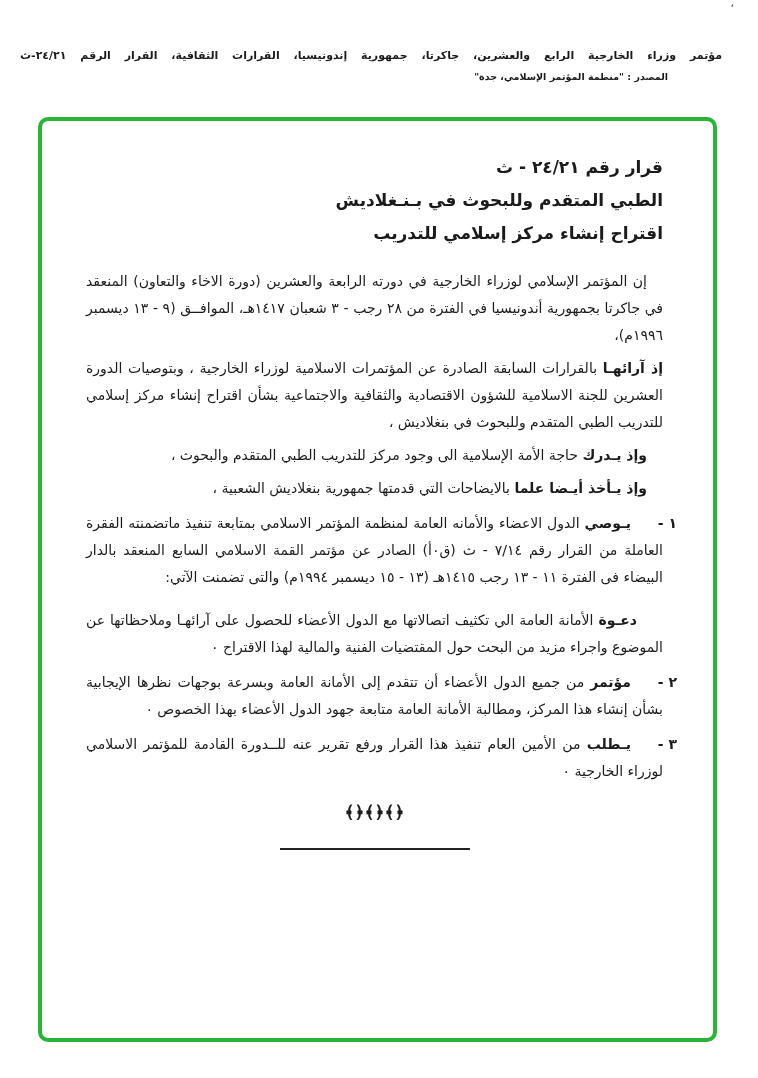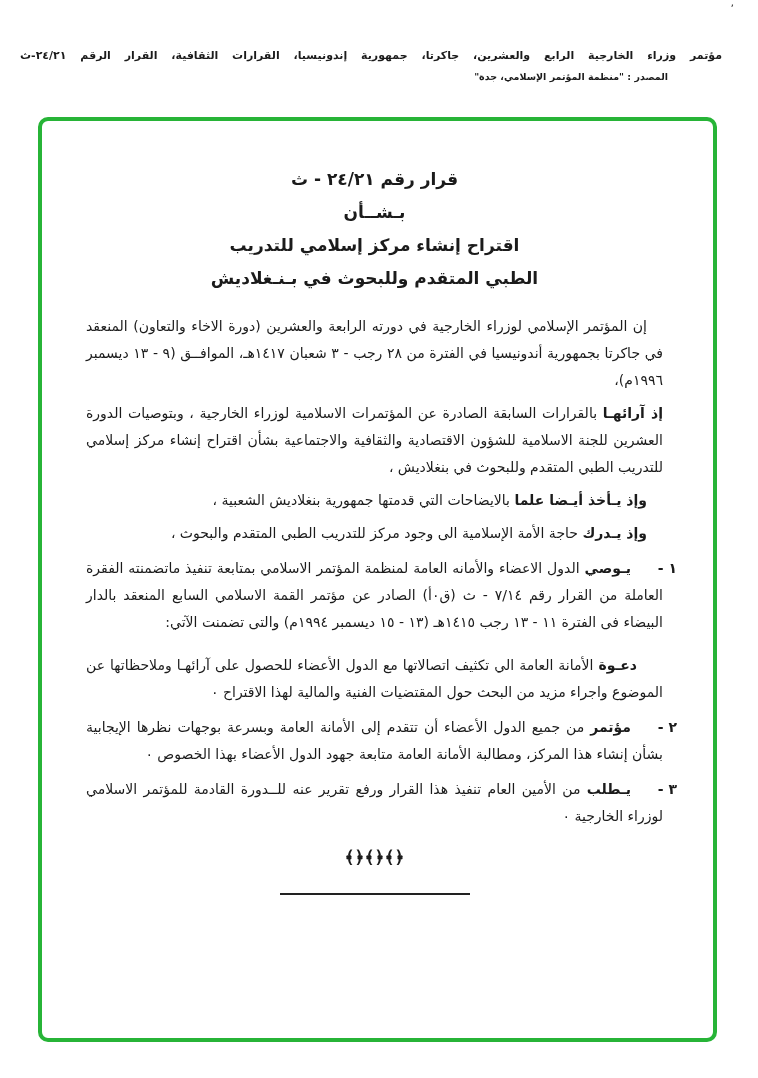--- a/index.html
+++ b/index.html
@@ -26,22 +26,22 @@
   .frame{
     position:absolute; top:117px; left:38px; width:679px; height:925px;
     border:4px solid #27b437; border-radius:10px; overflow:hidden;
     background:#ffffff;
   }
   .doc{
     height:100%; padding:30px 50px 0 44px;
     font-size:14px; line-height:27px; text-align:justify;
   }
   .title-block{
-    text-align:center; font-weight:bold; font-size:17px; line-height:33px;
-    margin-bottom:18px; letter-spacing:0.5px;margin-top:12px;
+    font-weight:bold; font-size:17px; line-height:33px;
+    margin-bottom:18px; letter-spacing:0.5px;
   }
   .opening{ text-indent:16px; margin-top:4px; }
   .clause{ margin-top:6px; }
   .clause.indent{ text-indent:16px; }
   .lead{ font-weight:bold; }
   .items{ margin-top:8px; }
   .item{ position:relative; margin-top:8px; }
   .item .num{
     position:absolute; right:-14px; top:0; font-weight:bold; white-space:nowrap;
   }
@@ -66,32 +66,31 @@
   <div class="header">
     <div class="h1">مؤتمر وزراء الخارجية الرابع والعشرين، جاكرتا، جمهورية إندونيسيا، القرارات الثقافية، القرار الرقم ٢٤/٢١-ث</div>
     <div class="h2">المصدر :  "منظمة المؤتمر الإسلامي، جدة"</div>
   </div>
 
   <div class="frame" style="border-color: rgb(39, 180, 55);">
     <div class="doc">
 
       <div class="title-block">
         <div>قرار رقم ٢٤/٢١ - ث</div>
-        <div>بـشــأن</div>
+        <div>الطبي المتقدم وللبحوث في بـنـغلاديش</div>
         <div>اقتراح إنشاء مركز إسلامي للتدريب</div>
-        <div>الطبي المتقدم وللبحوث في بـنـغلاديش</div>
       </div>
 
       <p class="opening">إن المؤتمر الإسلامي لوزراء الخارجية في دورته الرابعة والعشرين  (دورة الاخاء والتعاون) المنعقد في جاكرتا بجمهورية أندونيسيا في الفترة من ٢٨ رجب  -  ٣  شعبان ١٤١٧هـ،  الموافــق (٩ - ١٣ ديسمبر ١٩٩٦م)،</p>
 
       <p class="clause"><strong class="lead">إذ آرائهـا</strong><span> بالقرارات السابقة الصادرة عن المؤتمرات الاسلامية لوزراء الخارجية ، وبتوصيات الدورة العشرين للجنة الاسلامية للشؤون الاقتصادية والثقافية والاجتماعية بشأن اقتراح إنشاء مركز إسلامي للتدريب الطبي المتقدم وللبحوث في بنغلاديش ،</span></p>
 
+      <p class="clause indent"><strong class="lead">وإذ يـدرك</strong><span> حاجة الأمة الإسلامية الى وجود مركز للتدريب الطبي المتقدم والبحوث ،</span></p>
+
       <p class="clause indent"><strong class="lead">وإذ يـأخذ أيـضا علما</strong><span> بالايضاحات التي قدمتها جمهورية بنغلاديش الشعبية ،</span></p>
-
-      <p class="clause indent"><strong class="lead">وإذ يـدرك</strong><span> حاجة الأمة الإسلامية الى وجود مركز للتدريب الطبي المتقدم والبحوث ،</span></p>
 
 
       <div class="items">
 
         <div class="item">
           <span class="num">١ -</span>
           <p class="itext"><strong class="lead">يـوصي</strong><span> الدول الاعضاء والأمانه العامة لمنظمة المؤتمر الاسلامي بمتابعة تنفيذ ماتضمنته الفقرة العاملة من القرار رقم ٧/١٤ - ث (ق٠أ) الصادر عن مؤتمر القمة الاسلامي السابع المنعقد بالدار البيضاء فى الفترة ١١ - ١٣ رجب ١٤١٥هـ (١٣ - ١٥ ديسمبر ١٩٩٤م) والتى تضمنت الآتي:</span></p>
           <p class="sub"><strong class="lead">دعـوة</strong><span> الأمانة العامة الي تكثيف اتصالاتها مع الدول الأعضاء للحصول على آرائهـا وملاحظاتها عن الموضوع واجراء مزيد من البحث حول المقتضيات الفنية والمالية لهذا الاقتراح ٠</span></p>
         </div>
 

